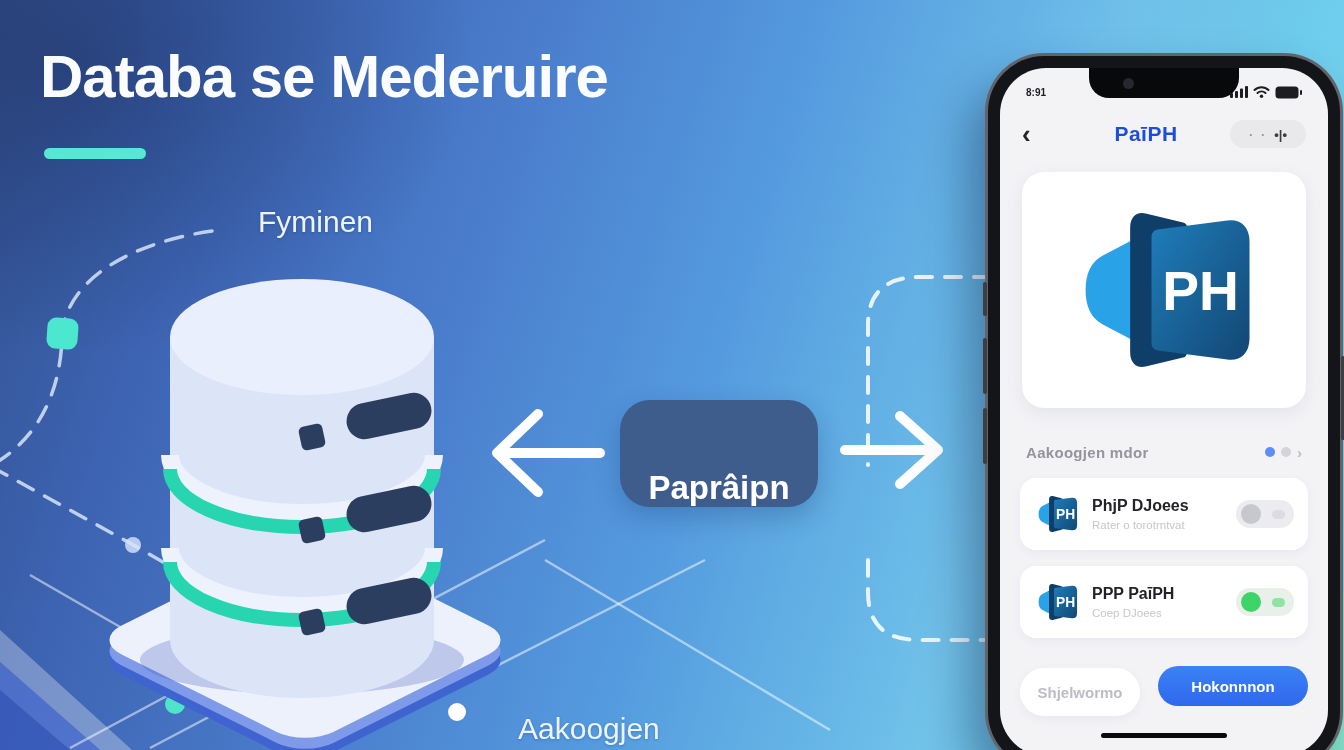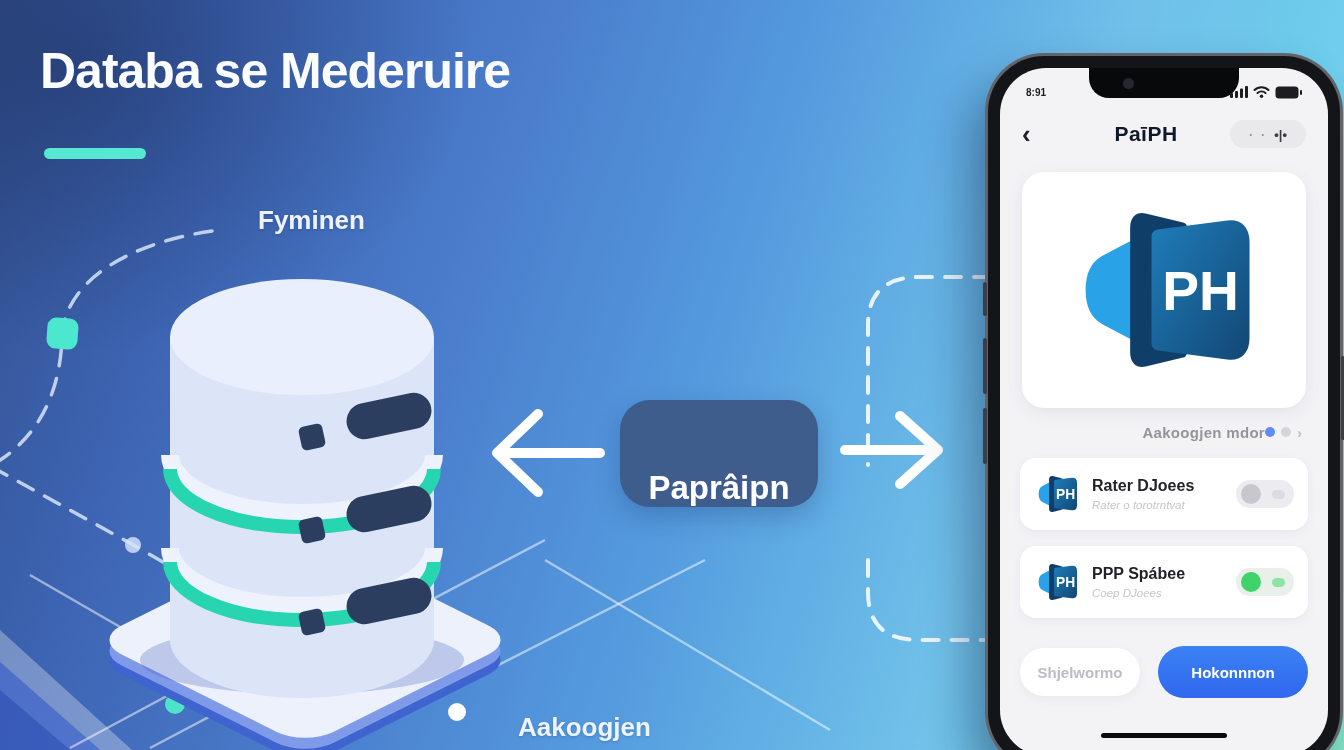--- a/index.html
+++ b/index.html
@@ -7,23 +7,23 @@
   .canvas{position:relative;width:1344px;height:750px;overflow:hidden;
     background:linear-gradient(108deg,#32508f 0%,#3d64b2 16%,#4a7ccc 34%,#549ade 52%,#5fb4e6 68%,#6ecdec 84%,#7cdaea 100%);}
   .vignette{position:absolute;inset:0;background:radial-gradient(560px 420px at 6% 8%,rgba(18,32,74,.38),rgba(18,32,74,0) 70%);pointer-events:none;}
   .streak{position:absolute;left:52%;top:-25%;width:46%;height:170%;transform:rotate(16deg);
     background:linear-gradient(90deg,transparent 0%,rgba(255,255,255,.05) 32%,rgba(255,255,255,.09) 50%,transparent 78%);pointer-events:none;}
   .overlay-svg,.db-svg{position:absolute;pointer-events:none;}
   .overlay-svg{inset:0;z-index:1;}
   .db-svg{left:88px;top:262px;z-index:2;}
 
   
-  .headline{position:absolute;left:40px;top:42px;z-index:3;color:#fafcff;font-size:50px;font-weight:bold;letter-spacing:-1px;}
+  .headline{position:absolute;left:40px;top:42px;z-index:3;color:#fafcff;font-size:60px;font-weight:bold;letter-spacing:-1px;}
   .underline{position:absolute;left:44px;top:148px;width:102px;height:11px;border-radius:6px;z-index:3;}
-  .float-label{position:absolute;z-index:3;color:#eef4ff;font-size:26px;font-weight:700;text-shadow:0 1px 3px rgba(20,40,90,.25);text-align:center;}
+  .float-label{position:absolute;z-index:3;color:#eef4ff;font-size:30px;font-weight:400;text-shadow:0 1px 3px rgba(20,40,90,.25);text-align:center;}
   .label-top{left:258px;top:205px;}
   .label-bottom{left:518px;top:712px;}
 
   
   .center-box{position:absolute;left:620px;top:400px;width:198px;height:107px;z-index:3;
     background:#3e5c8c;border-radius:30px;display:flex;align-items:flex-end;justify-content:center;
     box-shadow:0 10px 26px rgba(20,40,90,.25);}
   .center-box span{color:#fff;font-size:33px;font-weight:bold;}
 
   
@@ -39,52 +39,52 @@
   .sb-l3{left:-5px;top:352px;height:56px;}
   .sb-r1{right:-5px;top:300px;height:84px;}
   .screen{position:relative;width:100%;height:100%;border-radius:46px;background:#f3f3f6;overflow:hidden;}
   .notch{position:absolute;left:50%;top:0;transform:translateX(-50%);width:150px;height:30px;background:#08090b;border-radius:0 0 20px 20px;z-index:6;}
   .cam-dot{position:absolute;left:34px;top:10px;width:11px;height:11px;border-radius:50%;background:#26282d;}
   .statusrow{margin:14px 26px 0;height:20px;display:flex;align-items:center;justify-content:space-between;position:relative;z-index:7;}
   .time{font-size:10px;font-weight:bold;color:#1d1d21;}
   .sticons{display:flex;align-items:center;gap:5px;}
   .navrow{margin-top:12px;height:40px;padding:0 22px;display:flex;align-items:center;}
   .backchev{width:40px;font-size:26px;font-weight:bold;color:#242428;line-height:1;}
-  .navtitle{flex:1;text-align:center;font-size:21px;font-weight:bold;color:#0f172a;letter-spacing:.5px;}
+  .navtitle{flex:1;text-align:center;font-size:21px;font-weight:bold;color:#1d4ed8;letter-spacing:.5px;}
   .navpill{width:76px;height:28px;background:#e9e9ec;border-radius:15px;display:flex;align-items:center;justify-content:center;gap:7px;}
   .navpill .dots{color:#97979d;font-size:13px;font-weight:bold;letter-spacing:2px;}
   .navpill .capsule{color:#3c3c42;font-size:13px;font-weight:bold;}
 
   .logo-card{margin:18px 22px 0;height:236px;background:#fff;border-radius:22px;
     display:flex;align-items:center;justify-content:center;box-shadow:0 5px 16px rgba(90,100,140,.10);}
 
-  .sectionrow{margin:14px 26px 0;height:20px;display:flex;align-items:center;justify-content:flex-end;}
+  .sectionrow{margin:34px 26px 0;height:20px;display:flex;align-items:center;justify-content:space-between;}
   .sectiontitle{font-size:15px;font-weight:600;color:#94949c;letter-spacing:.3px;}
   .pagedots{display:flex;align-items:center;gap:6px;}
   .pdot{width:10px;height:10px;border-radius:50%;}
   .pdot.active{background:#5f8df8;}
   .pdot.idle{background:#d4d4da;}
   .pchev{color:#bdbdc5;font-size:15px;font-weight:bold;line-height:1;}
 
   .item-card{margin:16px 20px 0;height:72px;background:#fff;border-radius:16px;
     display:flex;align-items:center;gap:12px;padding:0 14px;box-shadow:0 3px 10px rgba(90,100,140,.07);}
   .item-texts{flex:1;min-width:0;}
   .item-title{font-size:16px;font-weight:bold;color:#222228;}
-  .item-sub{margin-top:4px;font-size:11.5px;color:#c6c6cd;font-style:italic;}
+  .item-sub{margin-top:4px;font-size:11.5px;color:#c6c6cd;}
   .toggle{width:58px;height:28px;border-radius:14px;background:#ececf0;position:relative;flex:0 0 auto;}
   .toggle .knob{position:absolute;left:5px;top:4px;width:20px;height:20px;border-radius:50%;background:#c7c8ce;}
   .toggle .nub{position:absolute;right:9px;top:10px;width:13px;height:9px;border-radius:5px;background:#dbdbe1;}
   .toggle[data-state="on"]{background:#e9efe9;}
   .toggle[data-state="on"] .knob{background:#3ed46a;}
   .toggle[data-state="on"] .nub{background:#8fe3a4;}
 
   .btnrow{margin:30px 20px 0;display:flex;gap:18px;}
   .btn{height:48px;border-radius:24px;display:flex;align-items:center;justify-content:center;font-size:15px;}
   .btn.secondary{flex:1;background:#fff;color:#bcbcc4;font-weight:600;box-shadow:0 3px 10px rgba(90,100,140,.07);}
-  .btn.primary{flex:1.25;background:linear-gradient(180deg,#3b82f4,#2f68ee);color:#fff;font-weight:bold;height:52px;border-radius:26px;margin-top:-2px;}
+  .btn.primary{flex:1.25;background:linear-gradient(180deg,#3b82f4,#2f68ee);color:#fff;font-weight:bold;height:40px;border-radius:26px;margin-top:-2px;}
   .homebar{position:absolute;left:50%;bottom:18px;transform:translateX(-50%);width:126px;height:5px;border-radius:3px;background:#0a0a0c;}
   svg text{font-family:"Liberation Sans", sans-serif;}
 </style>
 </head>
 <body>
 
 <div class="canvas">
   <div class="vignette"></div>
   <div class="streak"></div>
 
@@ -233,38 +233,38 @@
       </div>
 
       <div class="item-card">
         <svg width="46" height="46" viewBox="0 0 220 220">
           <path d="M84 58 L44 79 Q30 87 30 110 Q30 133 44 141 L84 162 Z" fill="#29a2e8" stroke="#29a2e8" stroke-width="16" stroke-linejoin="round"></path>
           <path d="M88 30 L130 40 L108 62 L108 158 L130 180 L88 190 Q78 192 78 180 L78 40 Q78 28 88 30 Z" fill="#0f3f68" stroke="#0f3f68" stroke-width="12" stroke-linejoin="round"></path>
           <path d="M104 50 L182 40 Q198 38 198 56 L198 164 Q198 182 182 180 L104 170 Z" fill="url(#lg1)" stroke="url(#lg1)" stroke-width="16" stroke-linejoin="round"></path>
           <text x="151" y="134" font-size="66" font-weight="bold" fill="#ffffff" text-anchor="middle">PH</text>
         </svg>
         <div class="item-texts">
-          <div class="item-title">Rater DJoees</div>
+          <div class="item-title">PhjP DJoees</div>
           <div class="item-sub">Rater o torotrntvat</div>
         </div>
         <div class="toggle" data-state="off">
           <span class="knob"></span>
           <span class="nub"></span>
         </div>
       </div>
 
       <div class="item-card">
         <svg width="46" height="46" viewBox="0 0 220 220">
           <path d="M84 58 L44 79 Q30 87 30 110 Q30 133 44 141 L84 162 Z" fill="#29a2e8" stroke="#29a2e8" stroke-width="16" stroke-linejoin="round"></path>
           <path d="M88 30 L130 40 L108 62 L108 158 L130 180 L88 190 Q78 192 78 180 L78 40 Q78 28 88 30 Z" fill="#0f3f68" stroke="#0f3f68" stroke-width="12" stroke-linejoin="round"></path>
           <path d="M104 50 L182 40 Q198 38 198 56 L198 164 Q198 182 182 180 L104 170 Z" fill="url(#lg1)" stroke="url(#lg1)" stroke-width="16" stroke-linejoin="round"></path>
           <text x="151" y="134" font-size="66" font-weight="bold" fill="#ffffff" text-anchor="middle">PH</text>
         </svg>
         <div class="item-texts">
-          <div class="item-title">PPP Spábee</div>
+          <div class="item-title">PPP PaīPH</div>
           <div class="item-sub">Coep DJoees</div>
         </div>
         <div class="toggle" data-state="on">
           <span class="knob"></span>
           <span class="nub"></span>
         </div>
       </div>
 
       <div class="btnrow">
         <div class="btn secondary">Shjelwormo</div>

